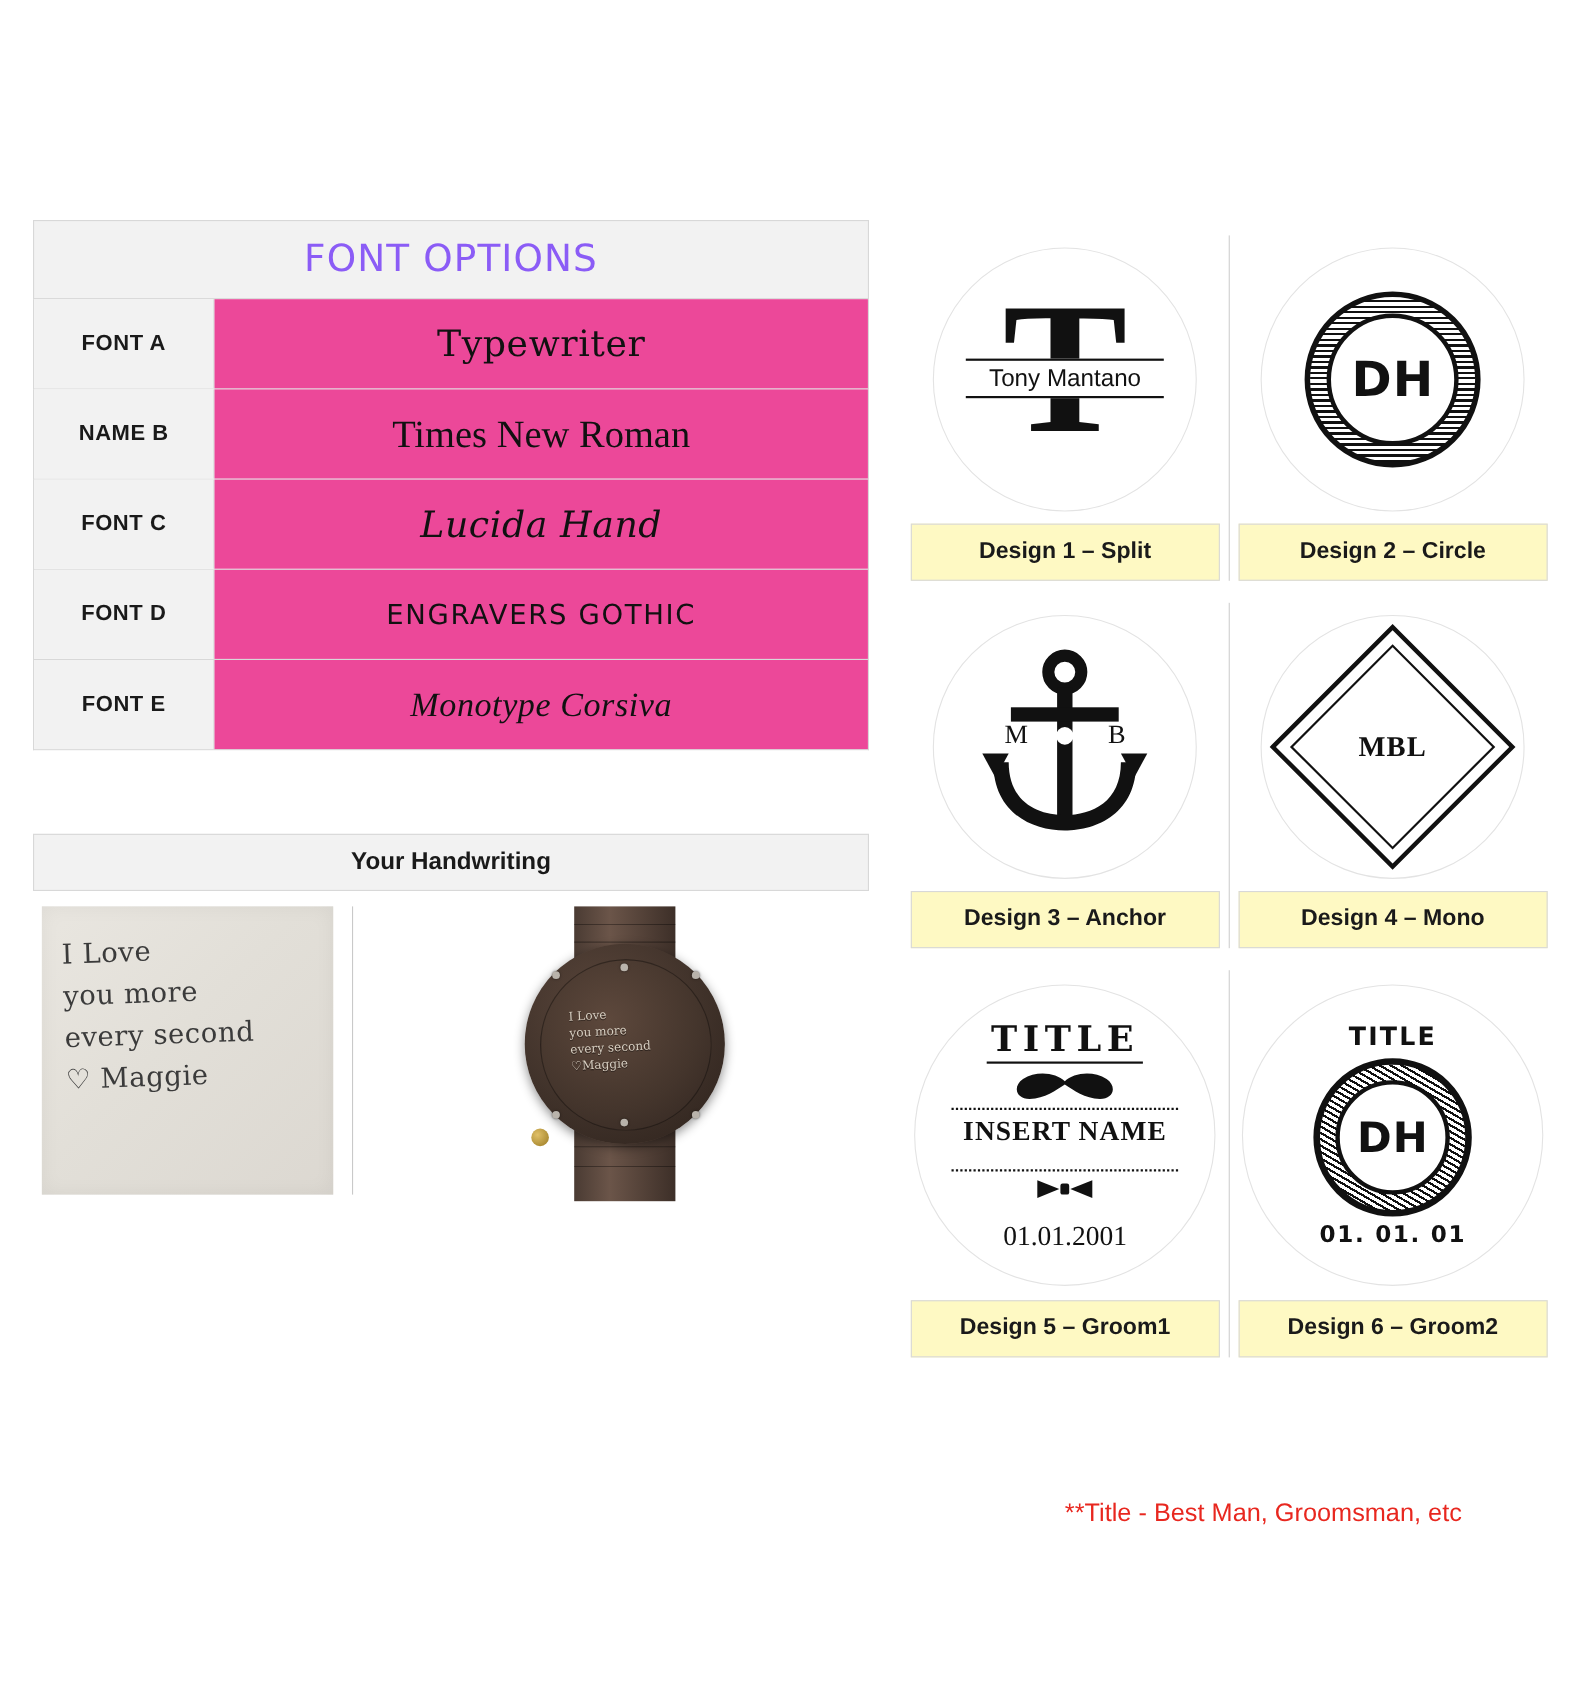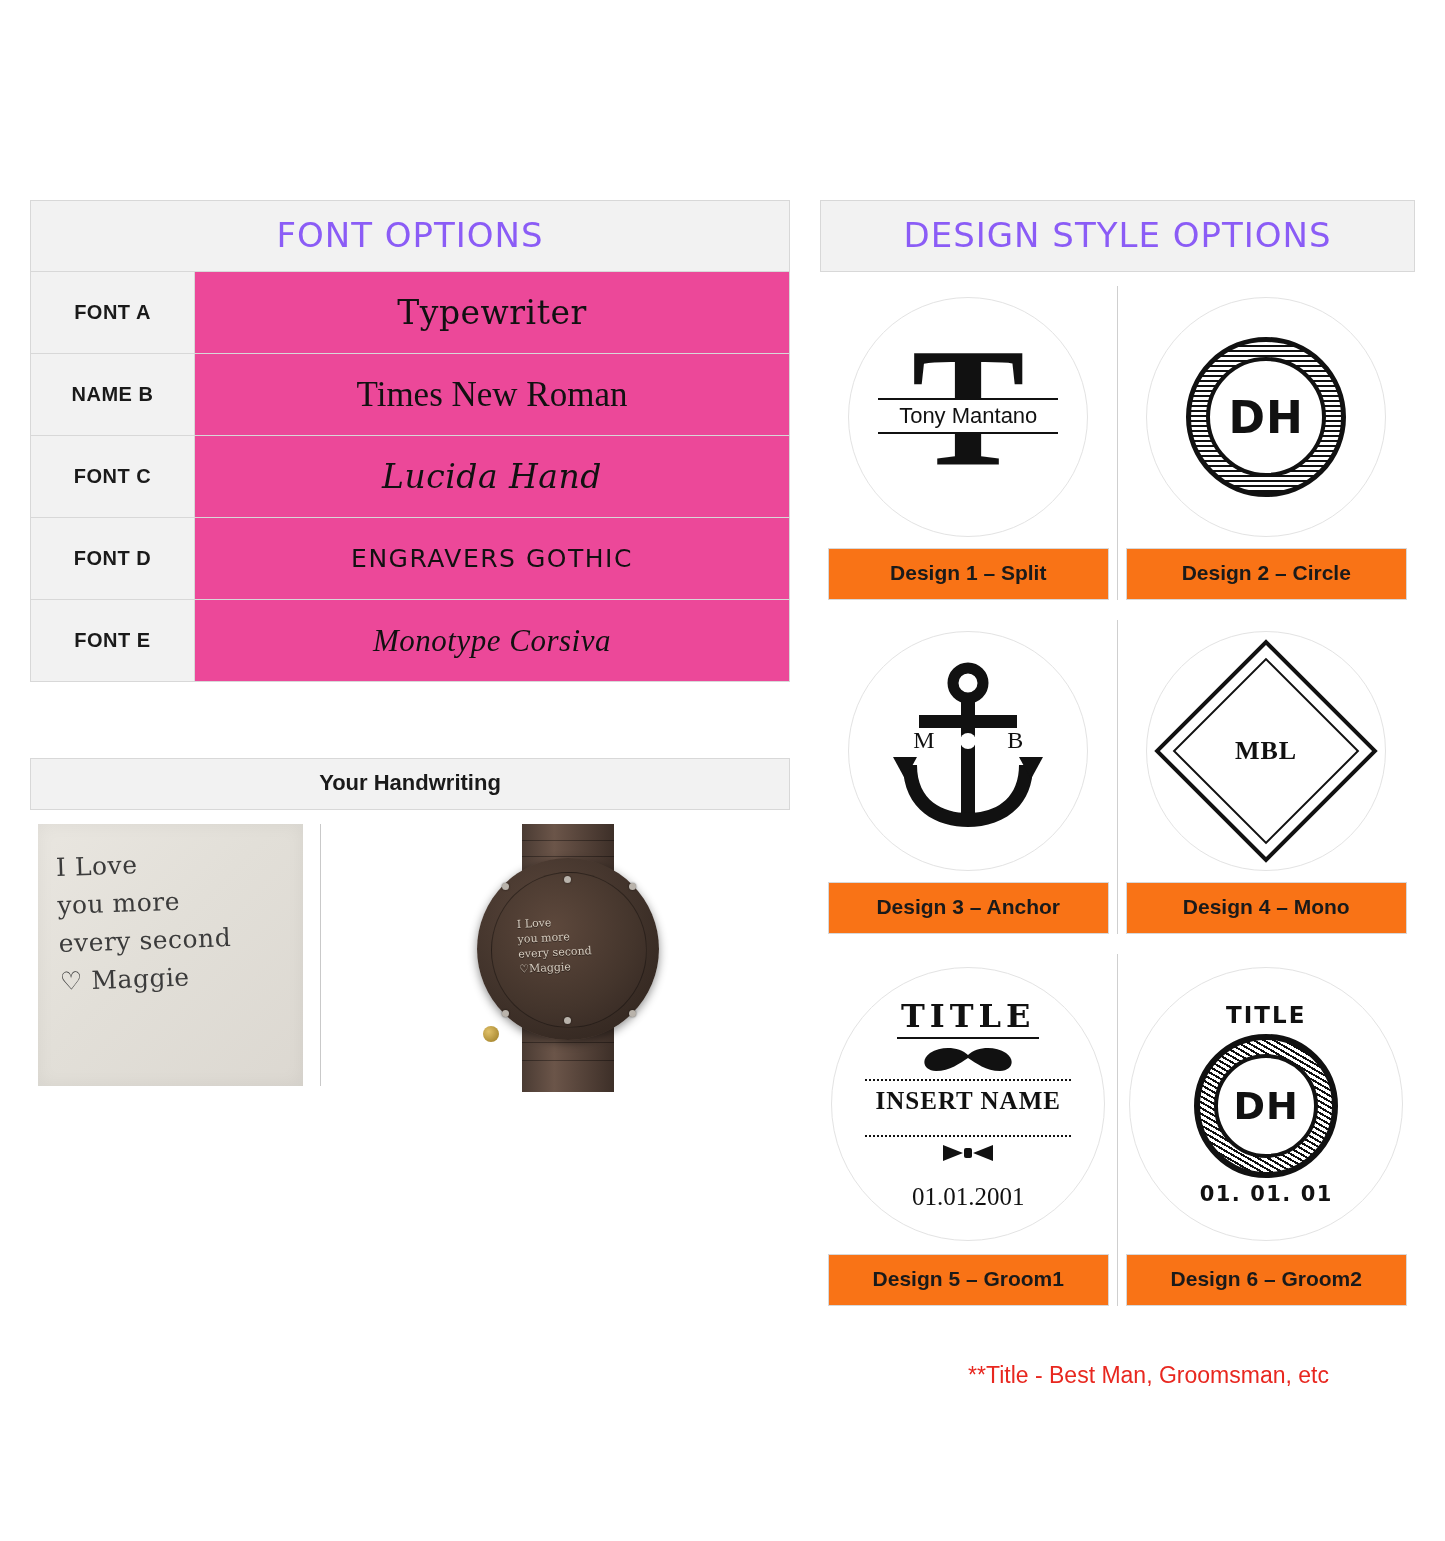--- a/index.html
+++ b/index.html
@@ -254,21 +254,21 @@
     width: 238px;
     height: 238px;
     border-radius: 50%;
     border: 1px solid #e3e3e3;
     display: flex;
     align-items: center;
     justify-content: center;
     position: relative;
   }
   .design-caption {
-    background: #f97316;
+    background: #fef9c3;
     border: 1px solid #d8d8d8;
     text-align: center;
     font-size: 21px;
     font-weight: bold;
     padding: 12px 0 14px;
     margin: 0 8px 0 8px;
     color: #1a1a1a;
   }
   .row-gap { height: 20px; }
 
@@ -512,21 +512,20 @@
 ♡Maggie</div>
           </div>
           <div class="crown"></div>
         </div>
       </div>
     </div>
   </div>
 </div>
 
 <div id="design-panel">
-  <div class="panel-header">DESIGN STYLE OPTIONS</div>
 
   <div class="design-grid">
 
     <div class="design-cell leftcol">
       <div class="art-box">
         <div class="circle-frame">
           <div class="split-art">
             <div class="split-T">T</div>
             <div class="split-name">Tony Mantano</div>
           </div>

